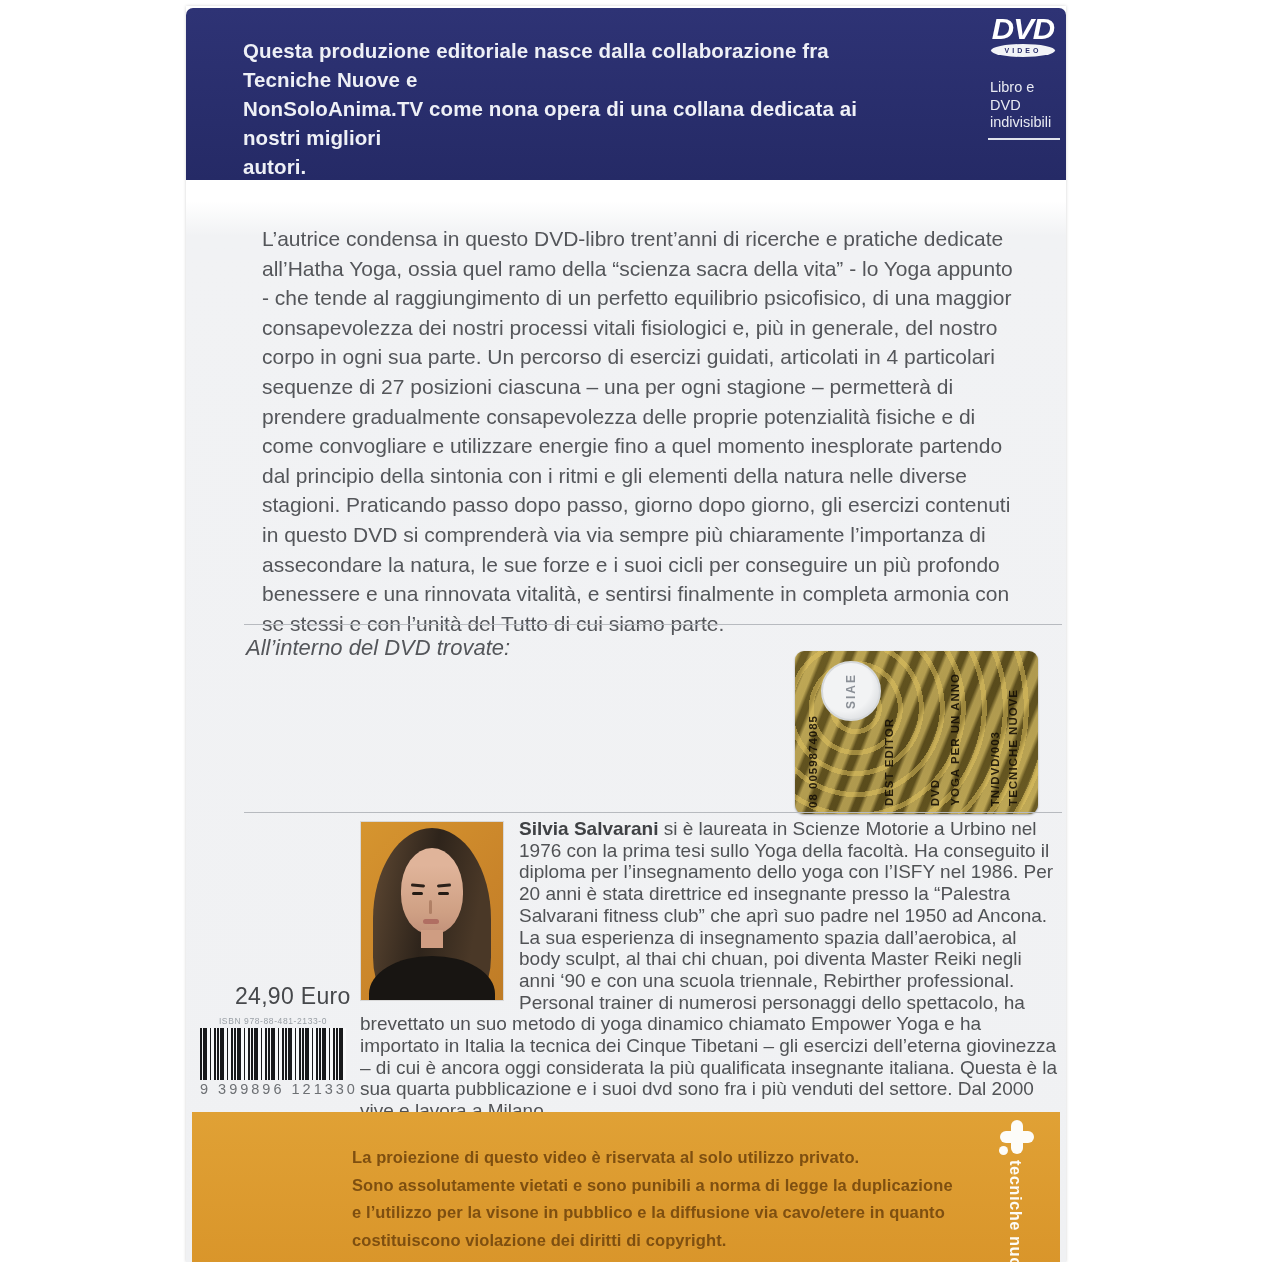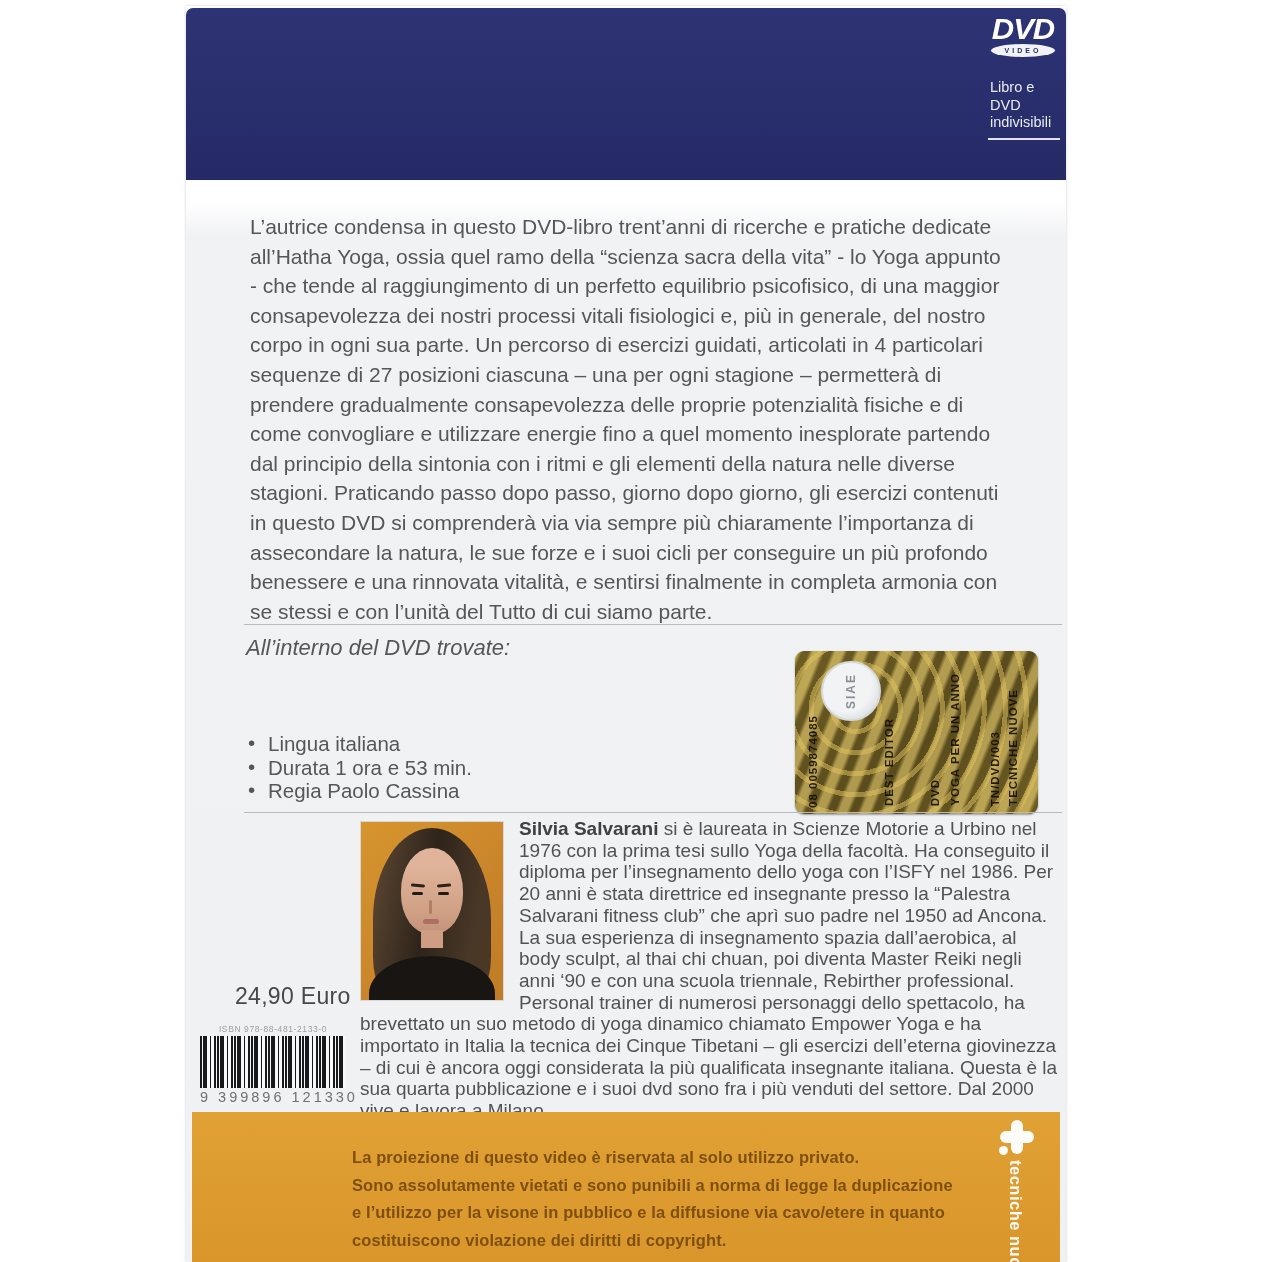--- a/index.html
+++ b/index.html
@@ -27,21 +27,21 @@
   .dvd-word{font-size:31px;font-weight:bold;font-style:italic;letter-spacing:-1px;line-height:30px;transform:scaleY(.95);}
   .dvd-ellipse{
     width:64px;height:13px;margin:0 auto;background:#f2f3f7;border-radius:50%;
     color:#272c6a;font-size:7px;font-weight:bold;letter-spacing:3px;
     line-height:13.5px;text-align:center;
   }
   .dvd-note{margin-top:22px;font-size:14.5px;line-height:17.5px;text-align:left;padding-left:6px;white-space:pre-line;color:#e8eaf2;}
   .dvd-underline{margin:6px 0 0 4px;width:72px;height:2.5px;background:#dfe2ec;}
   
   .description{
-    position:absolute;left:60px;top:202px;width:810px;margin:4px;
+    position:absolute;left:60px;top:202px;width:810px;margin:16px;
     color:#54565a;font-size:21px;line-height:29.6px;white-space:pre-line;
   }
   .rule{position:absolute;left:58px;width:818px;height:0;border-top:1.6px solid #b7babf;}
   .rule-1{top:618px;}
   .rule-2{top:806px;}
   .contents-heading{
     position:absolute;left:60px;top:629px;margin:0;
     font-style:italic;font-size:22px;color:#54565a;
   }
   .contents-item{
@@ -118,21 +118,21 @@
   .neck{position:absolute;left:60px;top:108px;width:22px;height:18px;background:#cf9d82;}
   .torso{
     position:absolute;left:8px;bottom:-2px;width:126px;height:46px;
     background:#181512;border-radius:55% 55% 0 0 / 90% 90% 0 0;
   }
   
   .price{
     position:absolute;left:36px;top:964px;margin:13px;
     font-size:23px;color:#46484b;letter-spacing:.3px;
   }
-  .barcode{position:absolute;left:14px;top:1010px;width:146px;text-align:center;margin-top:8px;}
+  .barcode{position:absolute;left:14px;top:1010px;width:146px;text-align:center;}
   .isbn-line{font-size:8.5px;color:#9aa0a6;letter-spacing:.6px;white-space:nowrap;}
   .bars{
     margin-top:2px;height:52px;
     background:
       repeating-linear-gradient(90deg,
         #18191b 0 2px, #f7f8f9 2px 3px,
         #18191b 3px 7px, #f7f8f9 7px 10px,
         #18191b 10px 11px, #f7f8f9 11px 14px,
         #18191b 14px 16px, #f7f8f9 16px 17px);
   }
@@ -157,20 +157,23 @@
     writing-mode:vertical-rl;
     font-size:16.5px;font-weight:bold;letter-spacing:.5px;color:#fdfcf8;white-space:nowrap;
   }
 </style>
 </head>
 <body>
 
 <div class="cover">
 
   <div class="header-band">
+    <p class="header-text">Questa produzione editoriale nasce dalla collaborazione fra Tecniche Nuove e
+NonSoloAnima.TV come nona opera di una collana dedicata ai nostri migliori
+autori.</p>
     <div class="dvd-logo">
       <div class="dvd-word">DVD</div>
       <div class="dvd-ellipse">VIDEO</div>
       <div class="dvd-note">Libro e DVD
 indivisibili</div>
       <div class="dvd-underline"></div>
     </div>
   </div>
 
   <p class="description">L’autrice condensa in questo DVD-libro trent’anni di ricerche e pratiche dedicate
@@ -184,25 +187,20 @@
 dal principio della sintonia con i ritmi e gli elementi della natura nelle diverse
 stagioni. Praticando passo dopo passo, giorno dopo giorno, gli esercizi contenuti
 in questo DVD si comprenderà via via sempre più chiaramente l’importanza di
 assecondare la natura, le sue forze e i suoi cicli per conseguire un più profondo
 benessere e una rinnovata vitalità, e sentirsi finalmente in completa armonia con
 se stessi e con l’unità del Tutto di cui siamo parte.</p>
 
   <div class="rule rule-1"></div>
 
   <p class="contents-heading">All’interno del DVD trovate:</p>
-  <ul class="contents-bullets">
-    <li>Lingua italiana</li>
-    <li>Durata 1 ora e 53 min.</li>
-    <li>Regia Paolo Cassina</li>
-  </ul>
 
   <div class="sticker">
     <div class="siae-seal">
         <span>SIAE</span>
       </div>
     <span class="stext s0">08 0059874085</span>
     <span class="stext s1">DEST EDITOR</span>
     <span class="stext s2">DVD</span>
     <span class="stext s3">YOGA PER UN ANNO</span>
     <span class="stext s4">TN/DVD/003</span>

